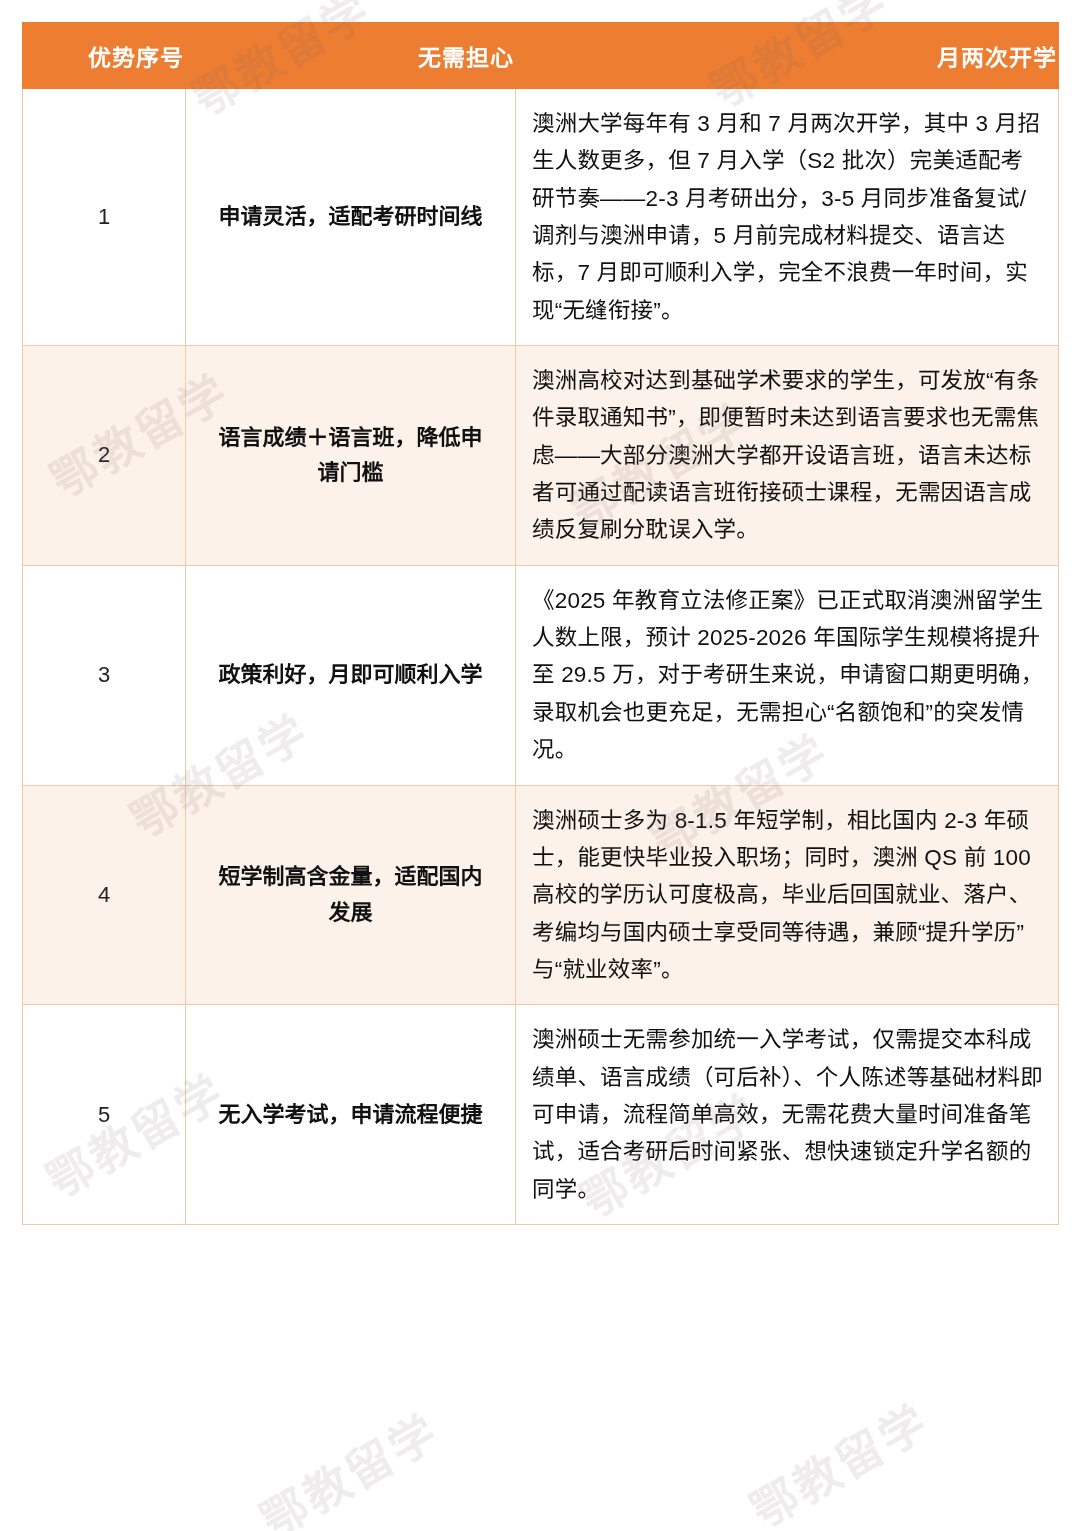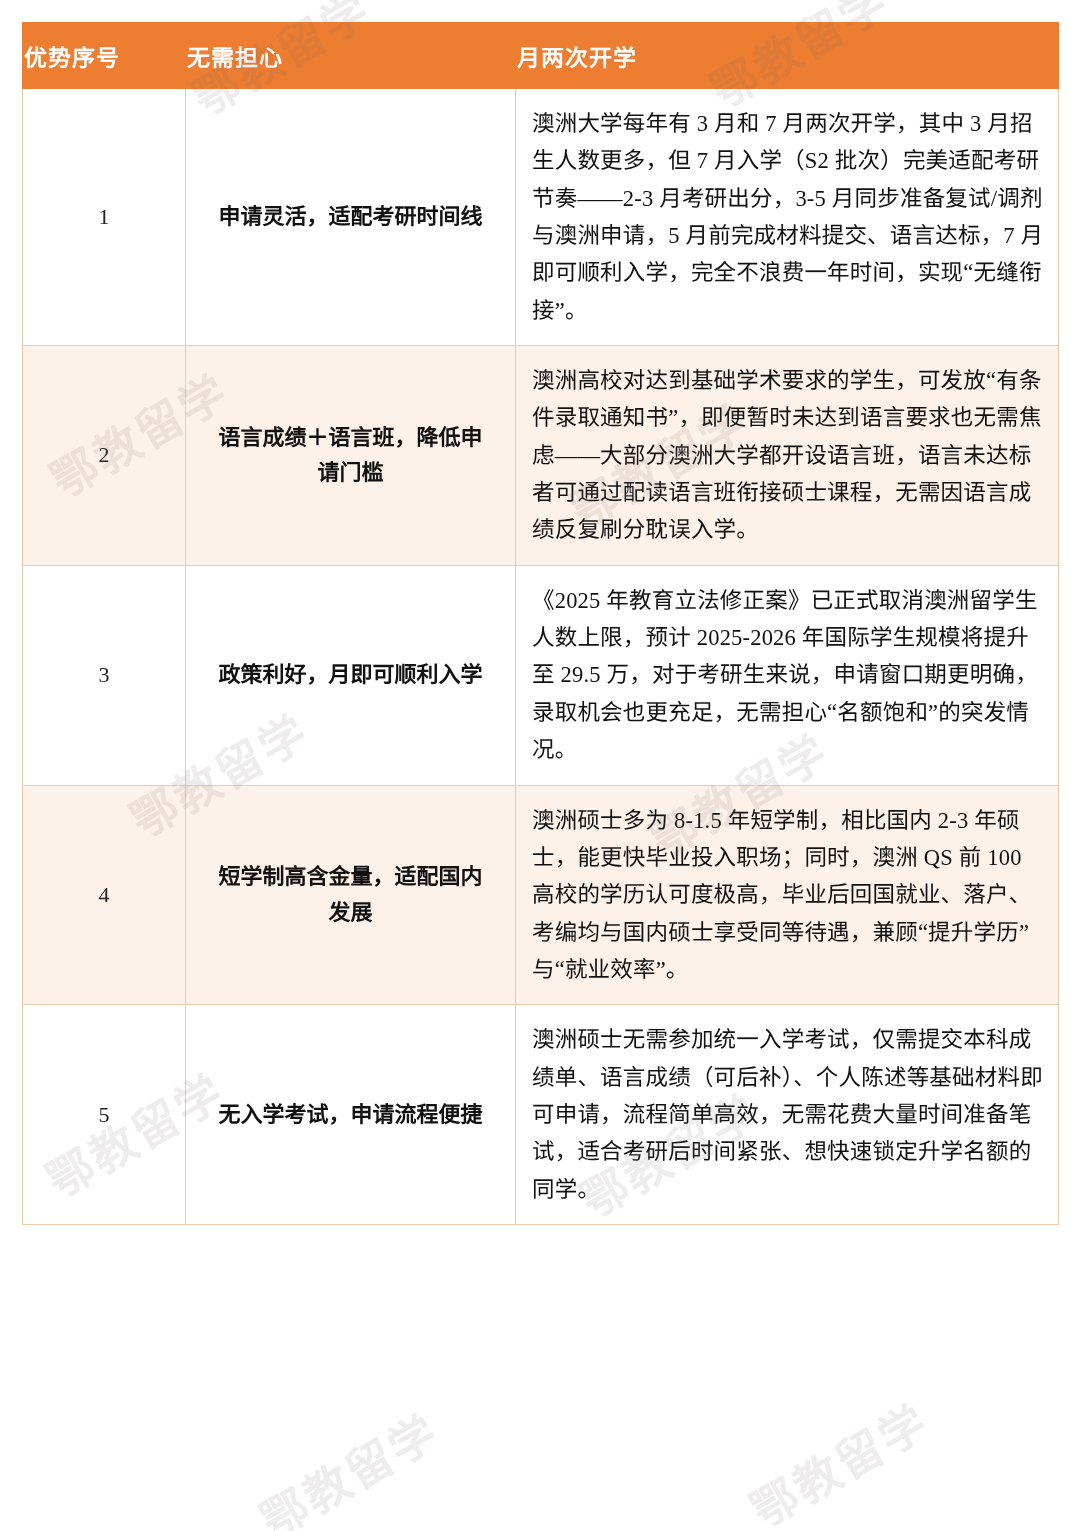--- a/index.html
+++ b/index.html
@@ -35,30 +35,29 @@
   table.adv-table col.c-core { width: 330px; }
   table.adv-table col.c-desc { width: 543px; }
 
   thead th {
     background: #ED7D31;
     color: #ffffff;
     font-size: 23px;
     font-weight: bold;
     letter-spacing: 1px;
     height: 63px;
-    text-align: left;
+    text-align: right;
     vertical-align: middle;
     border: 1px solid #ED7D31;
   }
 
   tbody td {
     border: 1px solid #F0C9A8;
     vertical-align: middle;
     color: #1a1a1a;
-    font-family: Liberation Serif, serif;
   }
 
   tbody tr.row-even td {
     background: #FDF2EA;
   }
   tbody tr.row-odd td {
     background: #ffffff;
   }
 
   td.cell-num {

